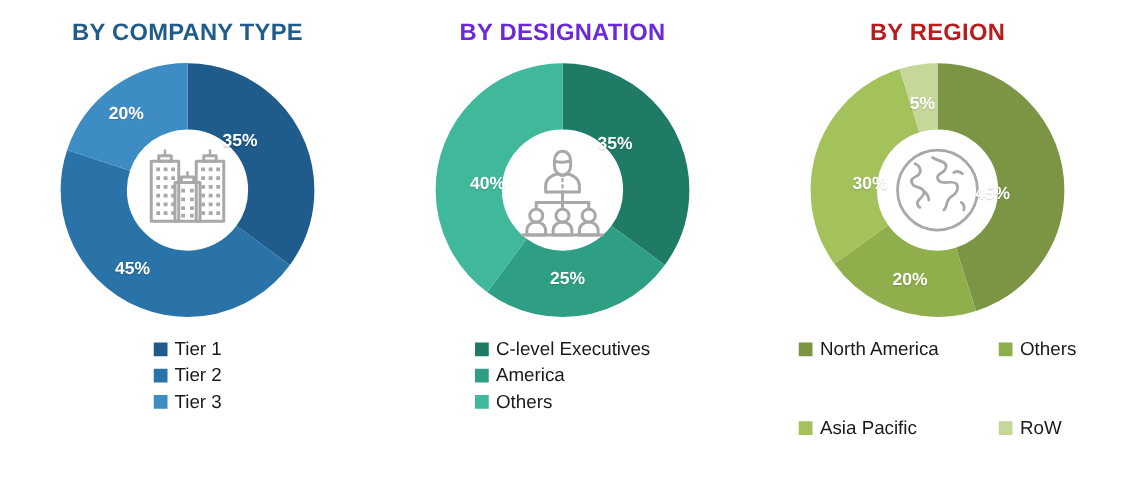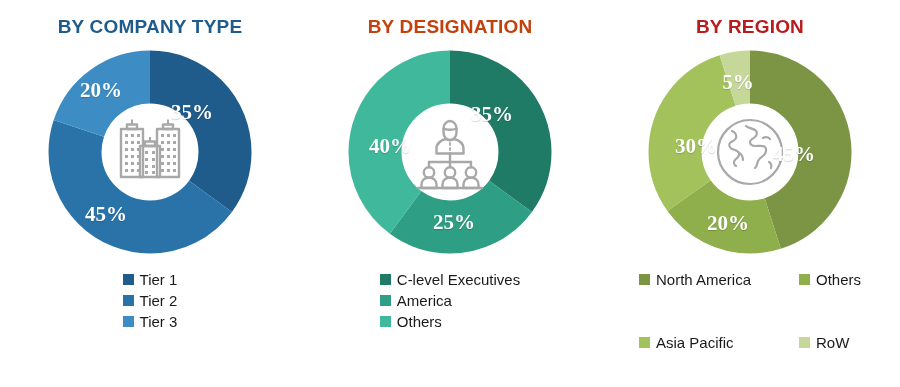--- a/index.html
+++ b/index.html
@@ -45,23 +45,23 @@
   }
   .donut-svg {
     position: absolute;
     left: 0;
     top: 0;
     display: block;
   }
   .pct-label {
     position: absolute;
     color: #ffffff;
-    font-size: 21px;
+    font-size: 14px;
     font-weight: bold;
-    font-family: Liberation Serif, serif;
+    font-family: Liberation Sans, sans-serif;
     text-shadow: 0 1px 1px rgba(0,0,0,0.18);
     white-space: nowrap;
     transform: translate(-50%, -50%);
   }
   .center-icon {
     position: absolute;
     left: 50%;
     top: 50%;
     transform: translate(-50%, -50%);
     width: 84px;
@@ -204,21 +204,21 @@
         <span class="legend-label">Tier 2</span>
       </div>
       <div class="legend-item">
         <span class="legend-swatch" style="background:#3D8DC4"></span>
         <span class="legend-label">Tier 3</span>
       </div>
     </div>
   </div>
 
   <div class="panel">
-    <div class="panel-title" style="color:#c2410c">BY DESIGNATION</div>
+    <div class="panel-title" style="color:#6d28d9">BY DESIGNATION</div>
 
     <div class="donut-wrap">
       <svg class="donut-svg" width="212" height="212" viewBox="0 0 212 212">
         <g transform="translate(106,106)">
 
           <circle r="75" fill="none" stroke="#1F7A66" stroke-width="53" stroke-dasharray="164.93 306.30" stroke-dashoffset="0" transform="rotate(-90)"></circle>
 
           <circle r="75" fill="none" stroke="#2E9E84" stroke-width="53" stroke-dasharray="117.81 353.43" stroke-dashoffset="-164.93" transform="rotate(-90)"></circle>
 
           <circle r="75" fill="none" stroke="#3FB89C" stroke-width="53" stroke-dasharray="188.50 282.74" stroke-dashoffset="-282.74" transform="rotate(-90)"></circle>

